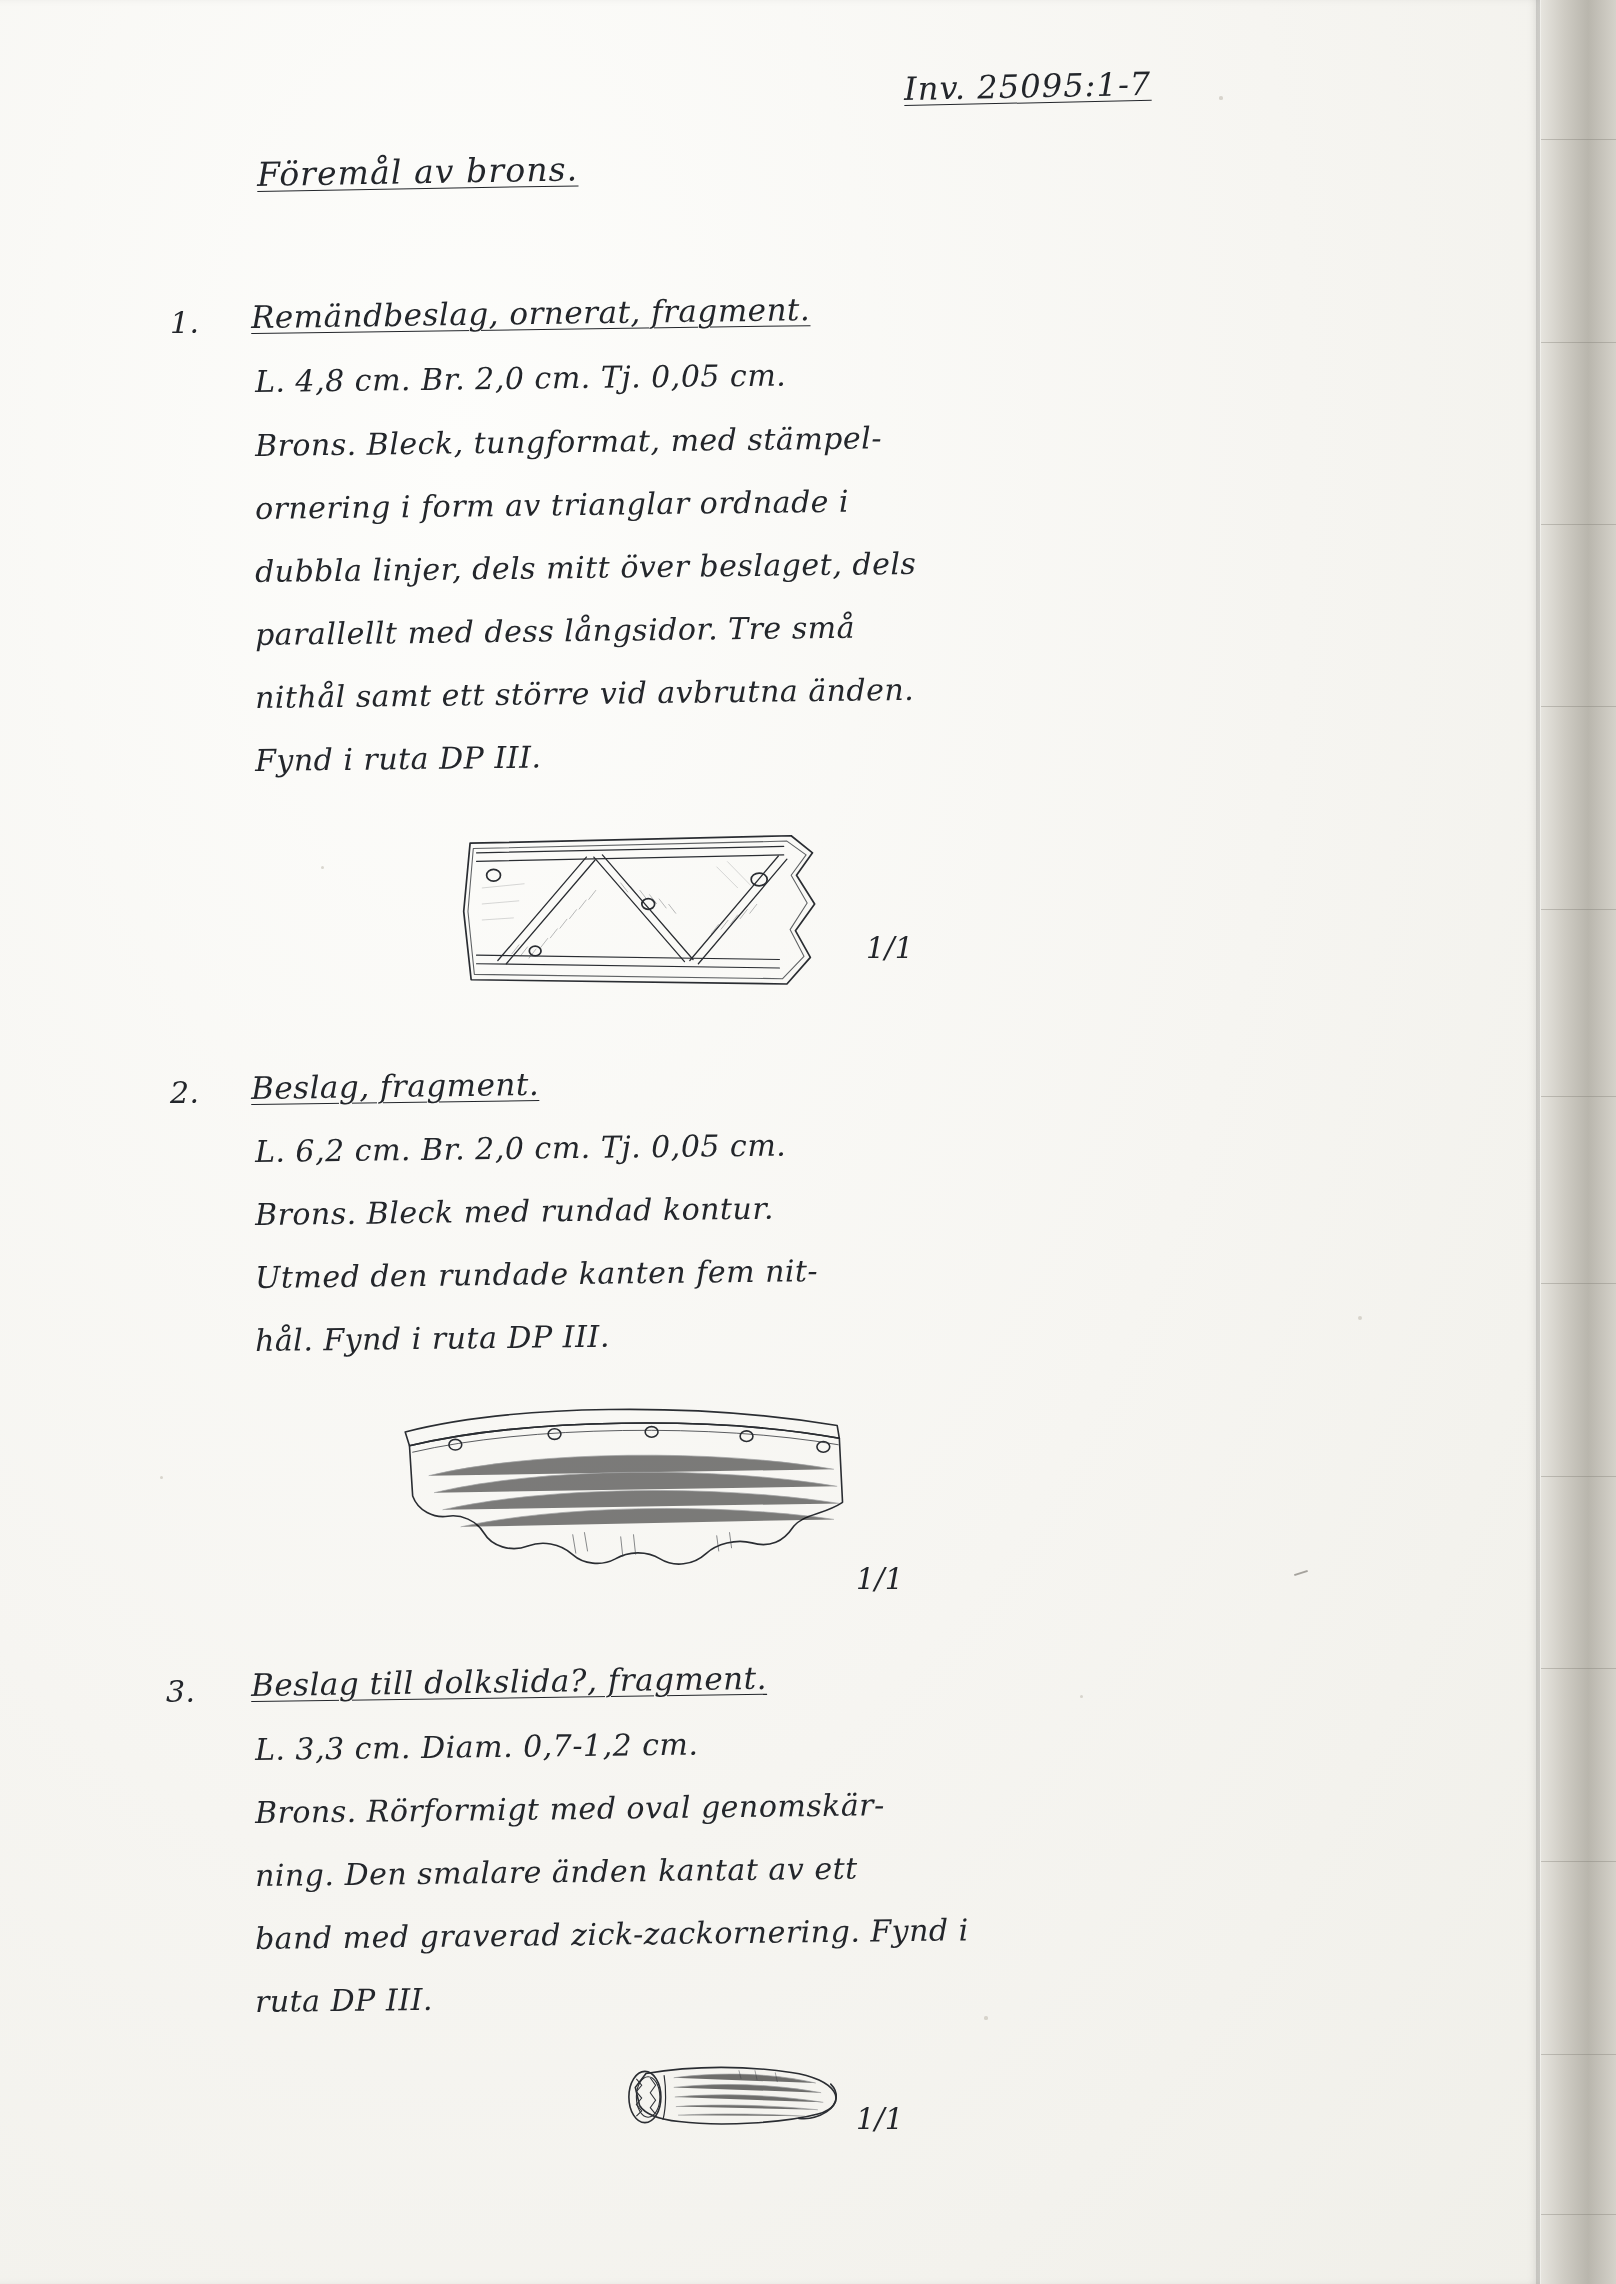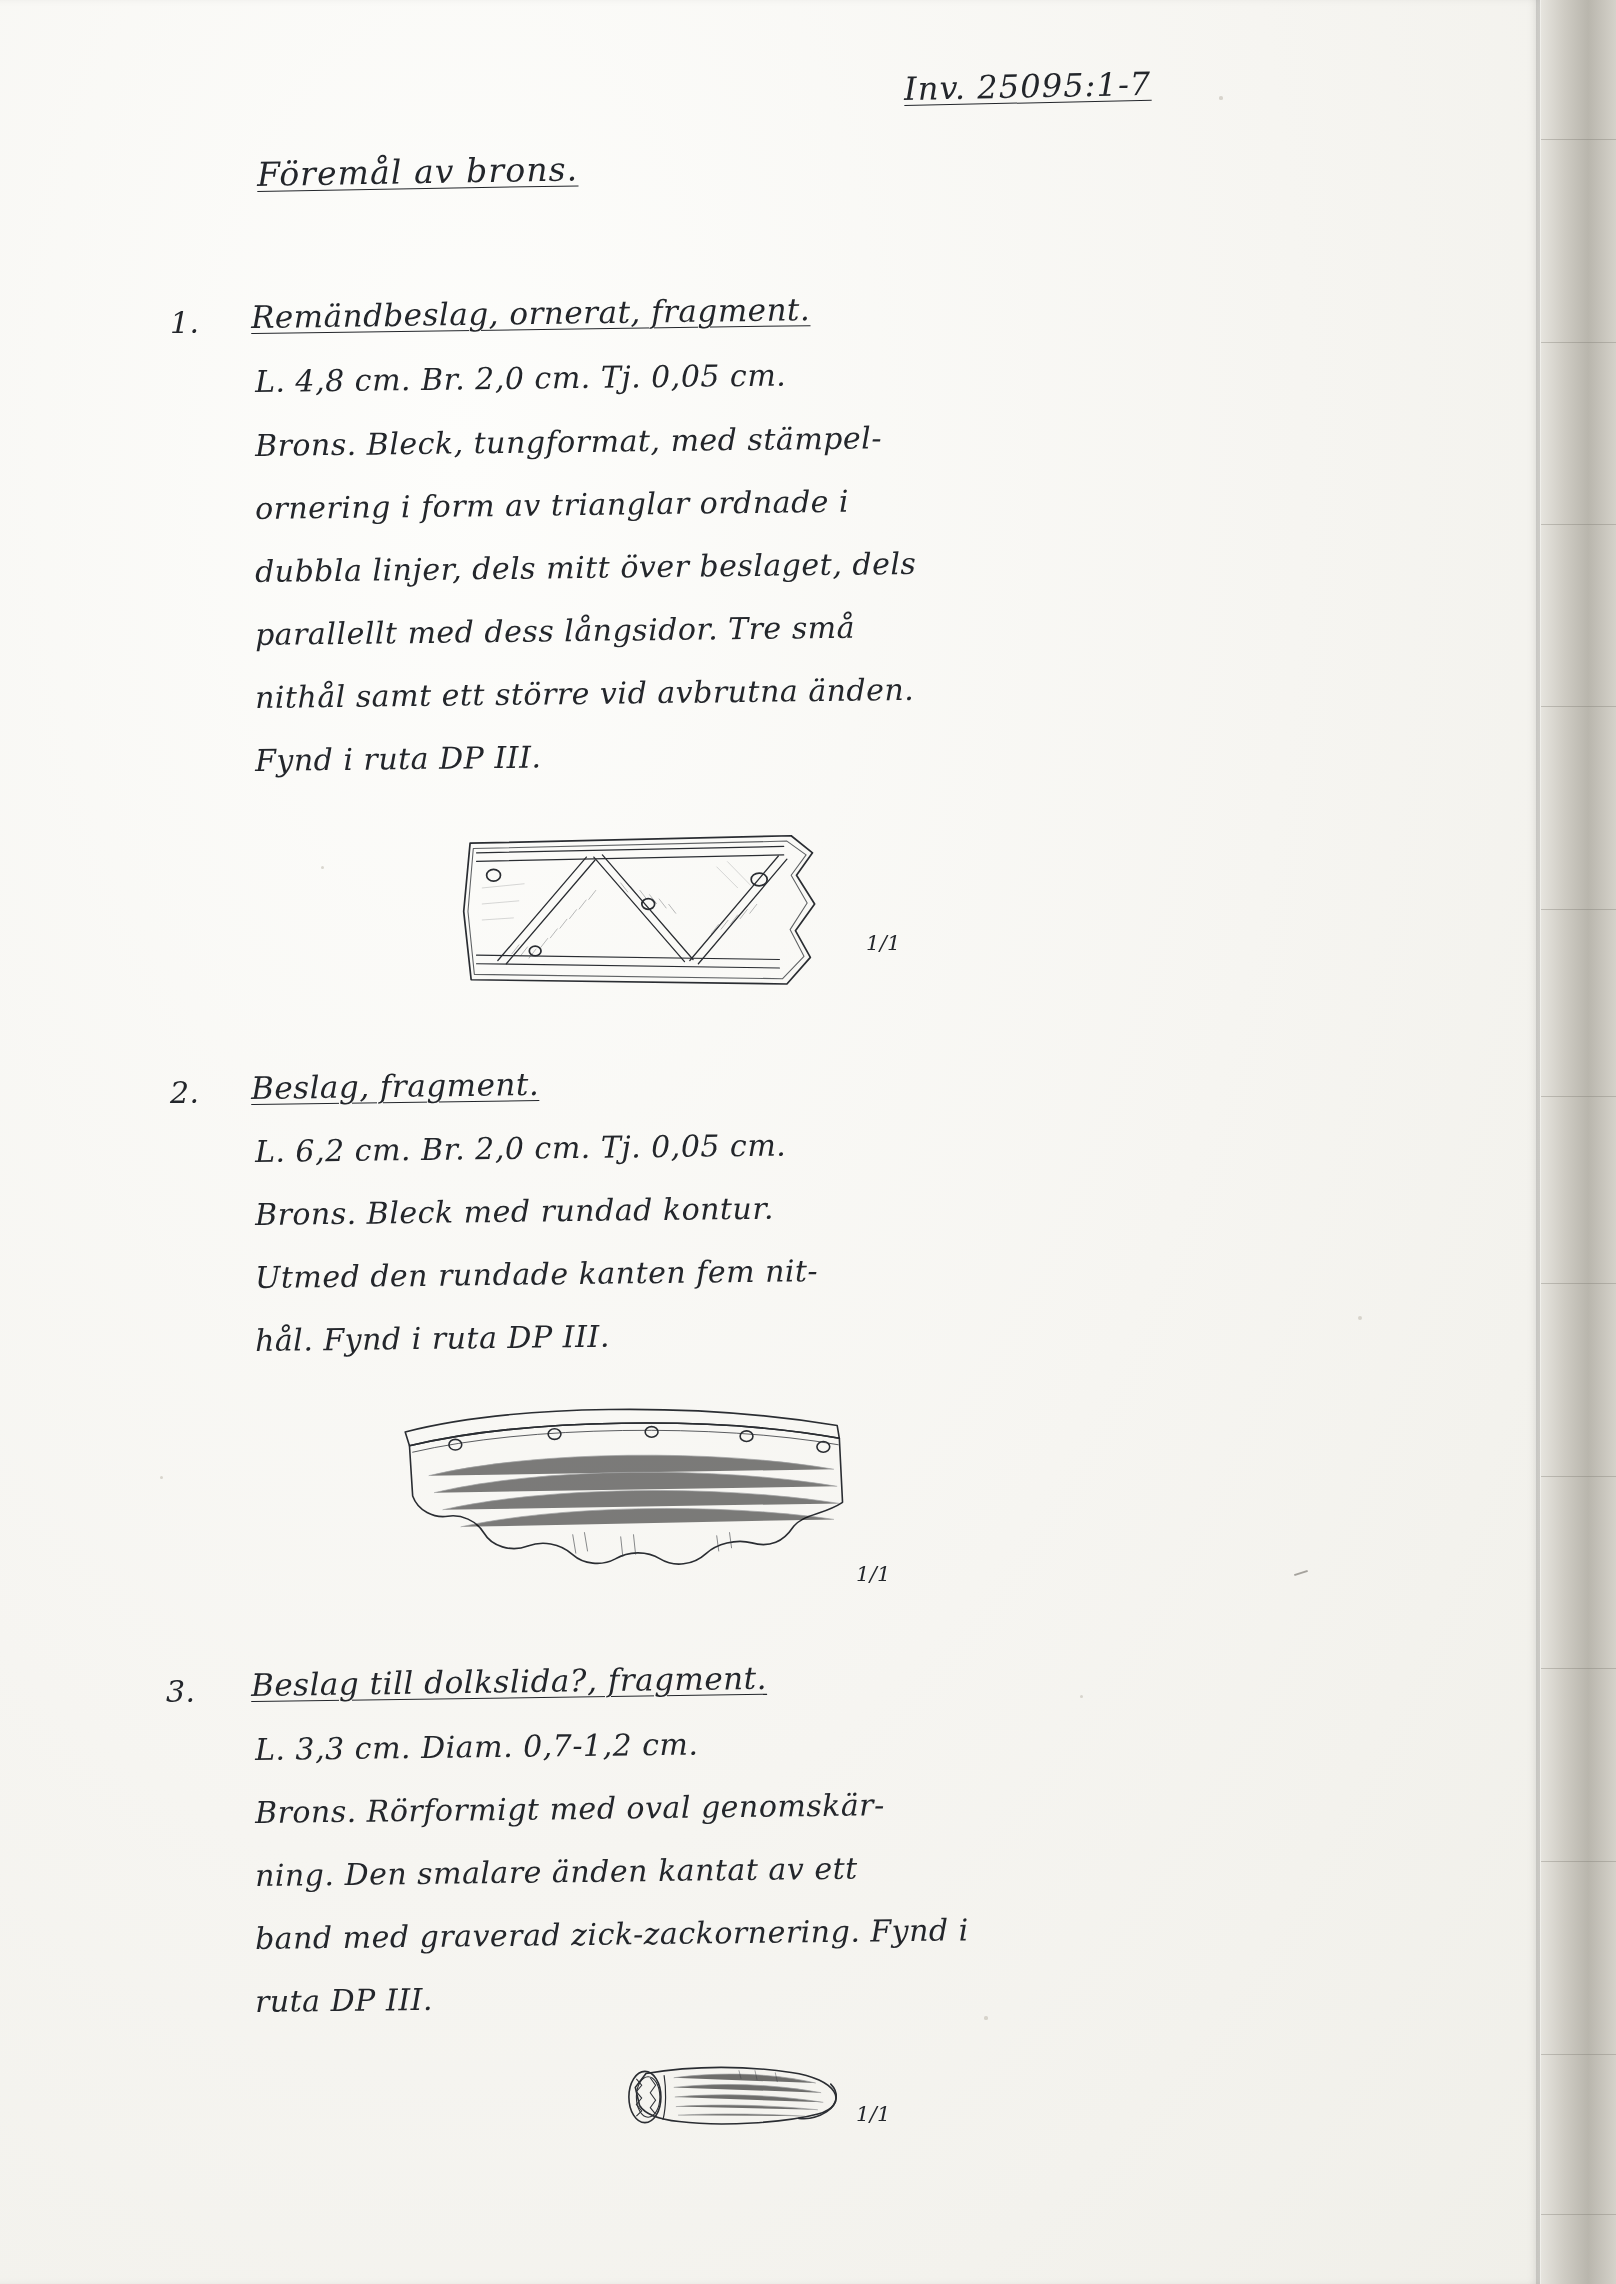--- a/index.html
+++ b/index.html
@@ -92,21 +92,21 @@
   }
   .title {
     font-size: 31px;
     letter-spacing: 0.5px;
   }
   .line {
     font-size: 30px;
     letter-spacing: 0.5px;
   }
   .scalemark {
-    font-size: 21px;
+    font-size: 29px;
     font-style: italic;
   }
 
   
   .figure { position: absolute; }
   .tick { position: absolute; background:#6f6c66; opacity:.6; }
 </style>
 </head>
 <body>
 

